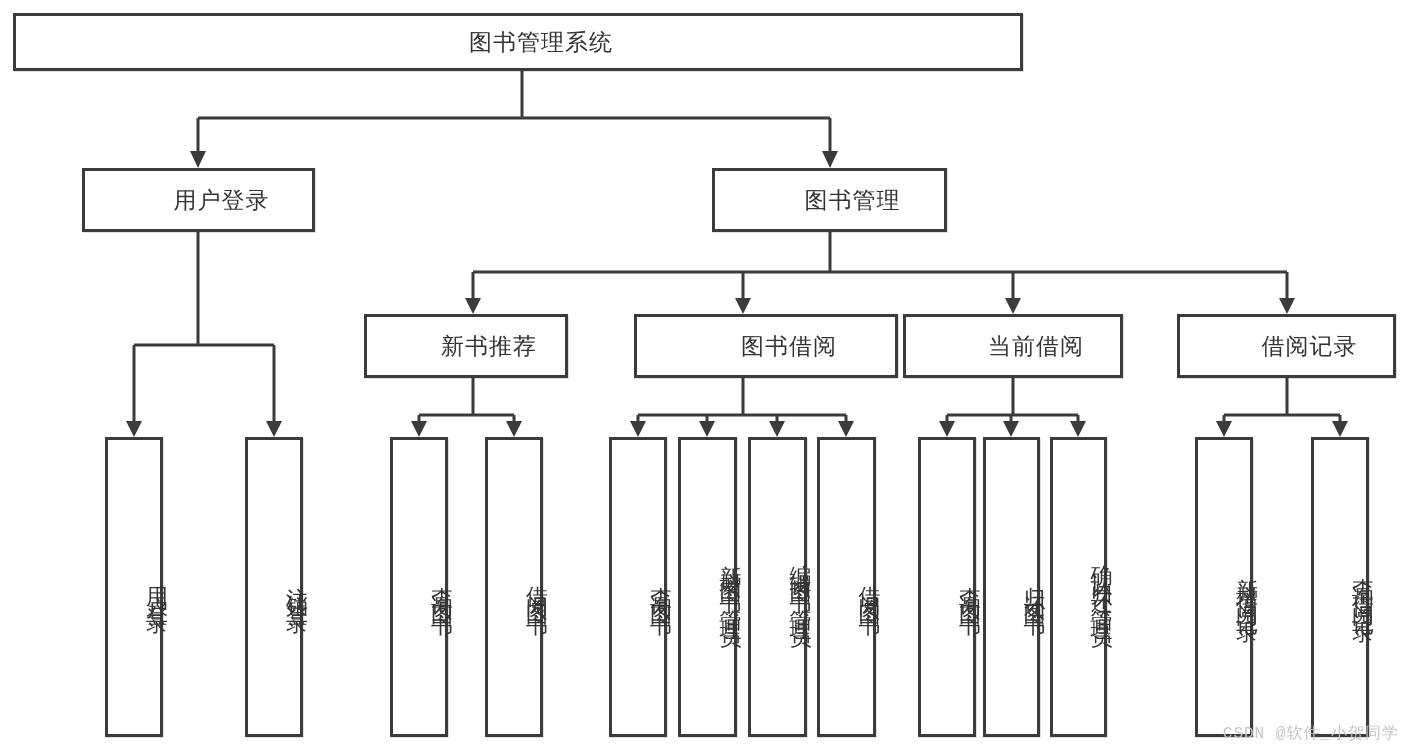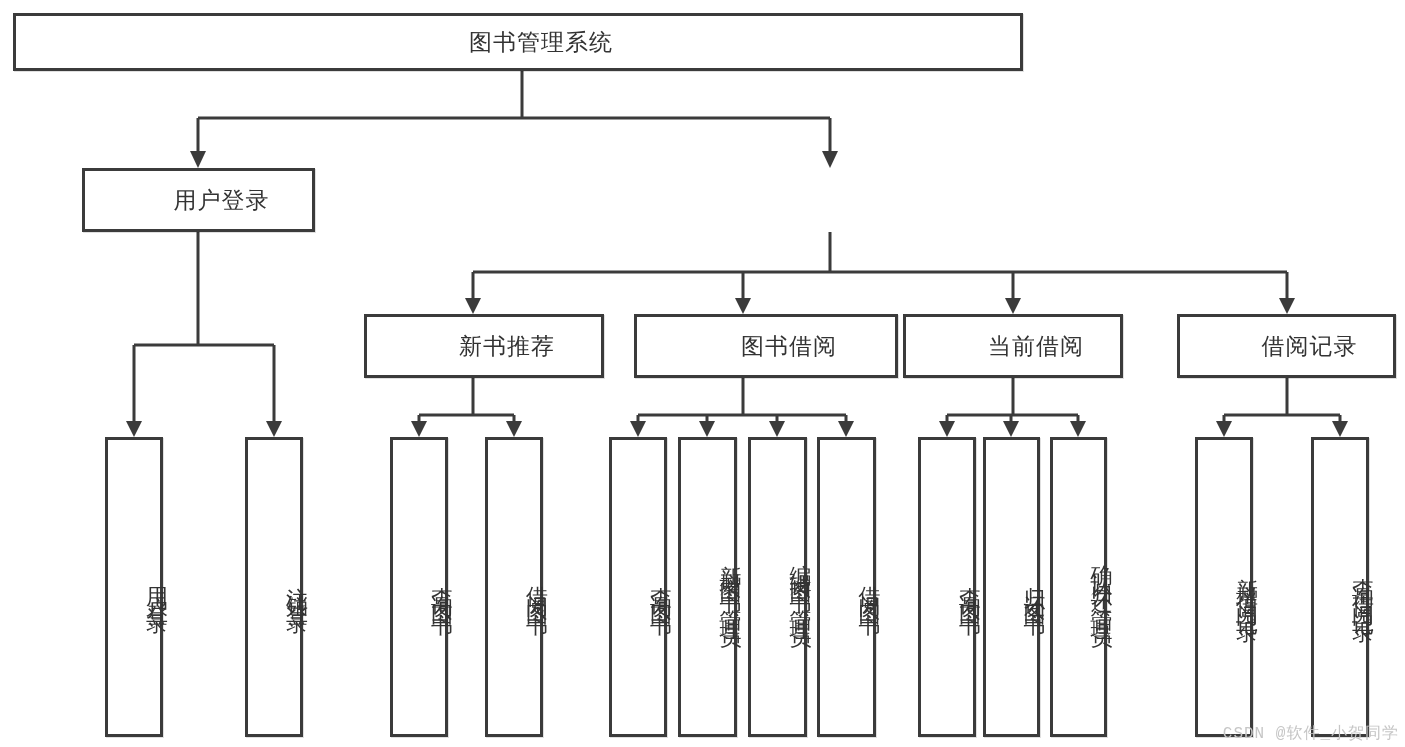--- a/index.html
+++ b/index.html
@@ -108,22 +108,23 @@
     <g>
       <path d="M1287 378 V415 M1224 415 H1340 M1224 415 V422 M1340 415 V422"></path>
       <polygon points="1216,421 1232,421 1224,437"></polygon>
       <polygon points="1332,421 1348,421 1340,437"></polygon>
     </g>
   </svg>
 
   <div class="node" style="left:13px;top:13px;width:1010px;height:58px;">图书管理系统</div>
 
   <div class="node" style="left:82px;top:168px;width:233px;height:64px;">用户登录</div>
+  <div class="node" style="left:712px;top:168px;width:235px;height:64px;">图书管理</div>
 
-  <div class="node" style="left:364px;top:314px;width:240px;height:64px;">新书推荐</div>
+  <div class="node" style="left:364px;top:314px;width:204px;height:64px;">新书推荐</div>
   <div class="node" style="left:634px;top:314px;width:264px;height:64px;">图书借阅</div>
   <div class="node" style="left:903px;top:314px;width:220px;height:64px;">当前借阅</div>
   <div class="node" style="left:1177px;top:314px;width:219px;height:64px;">借阅记录</div>
 
   <div class="node leaf" style="left:105px;top:437px;width:58px;height:300px;">用户登录</div>
   <div class="node leaf" style="left:245px;top:437px;width:58px;height:300px;">注销登录</div>
 
   <div class="node leaf" style="left:390px;top:437px;width:58px;height:300px;">查询图书</div>
   <div class="node leaf" style="left:485px;top:437px;width:58px;height:300px;">借阅图书</div>
 

